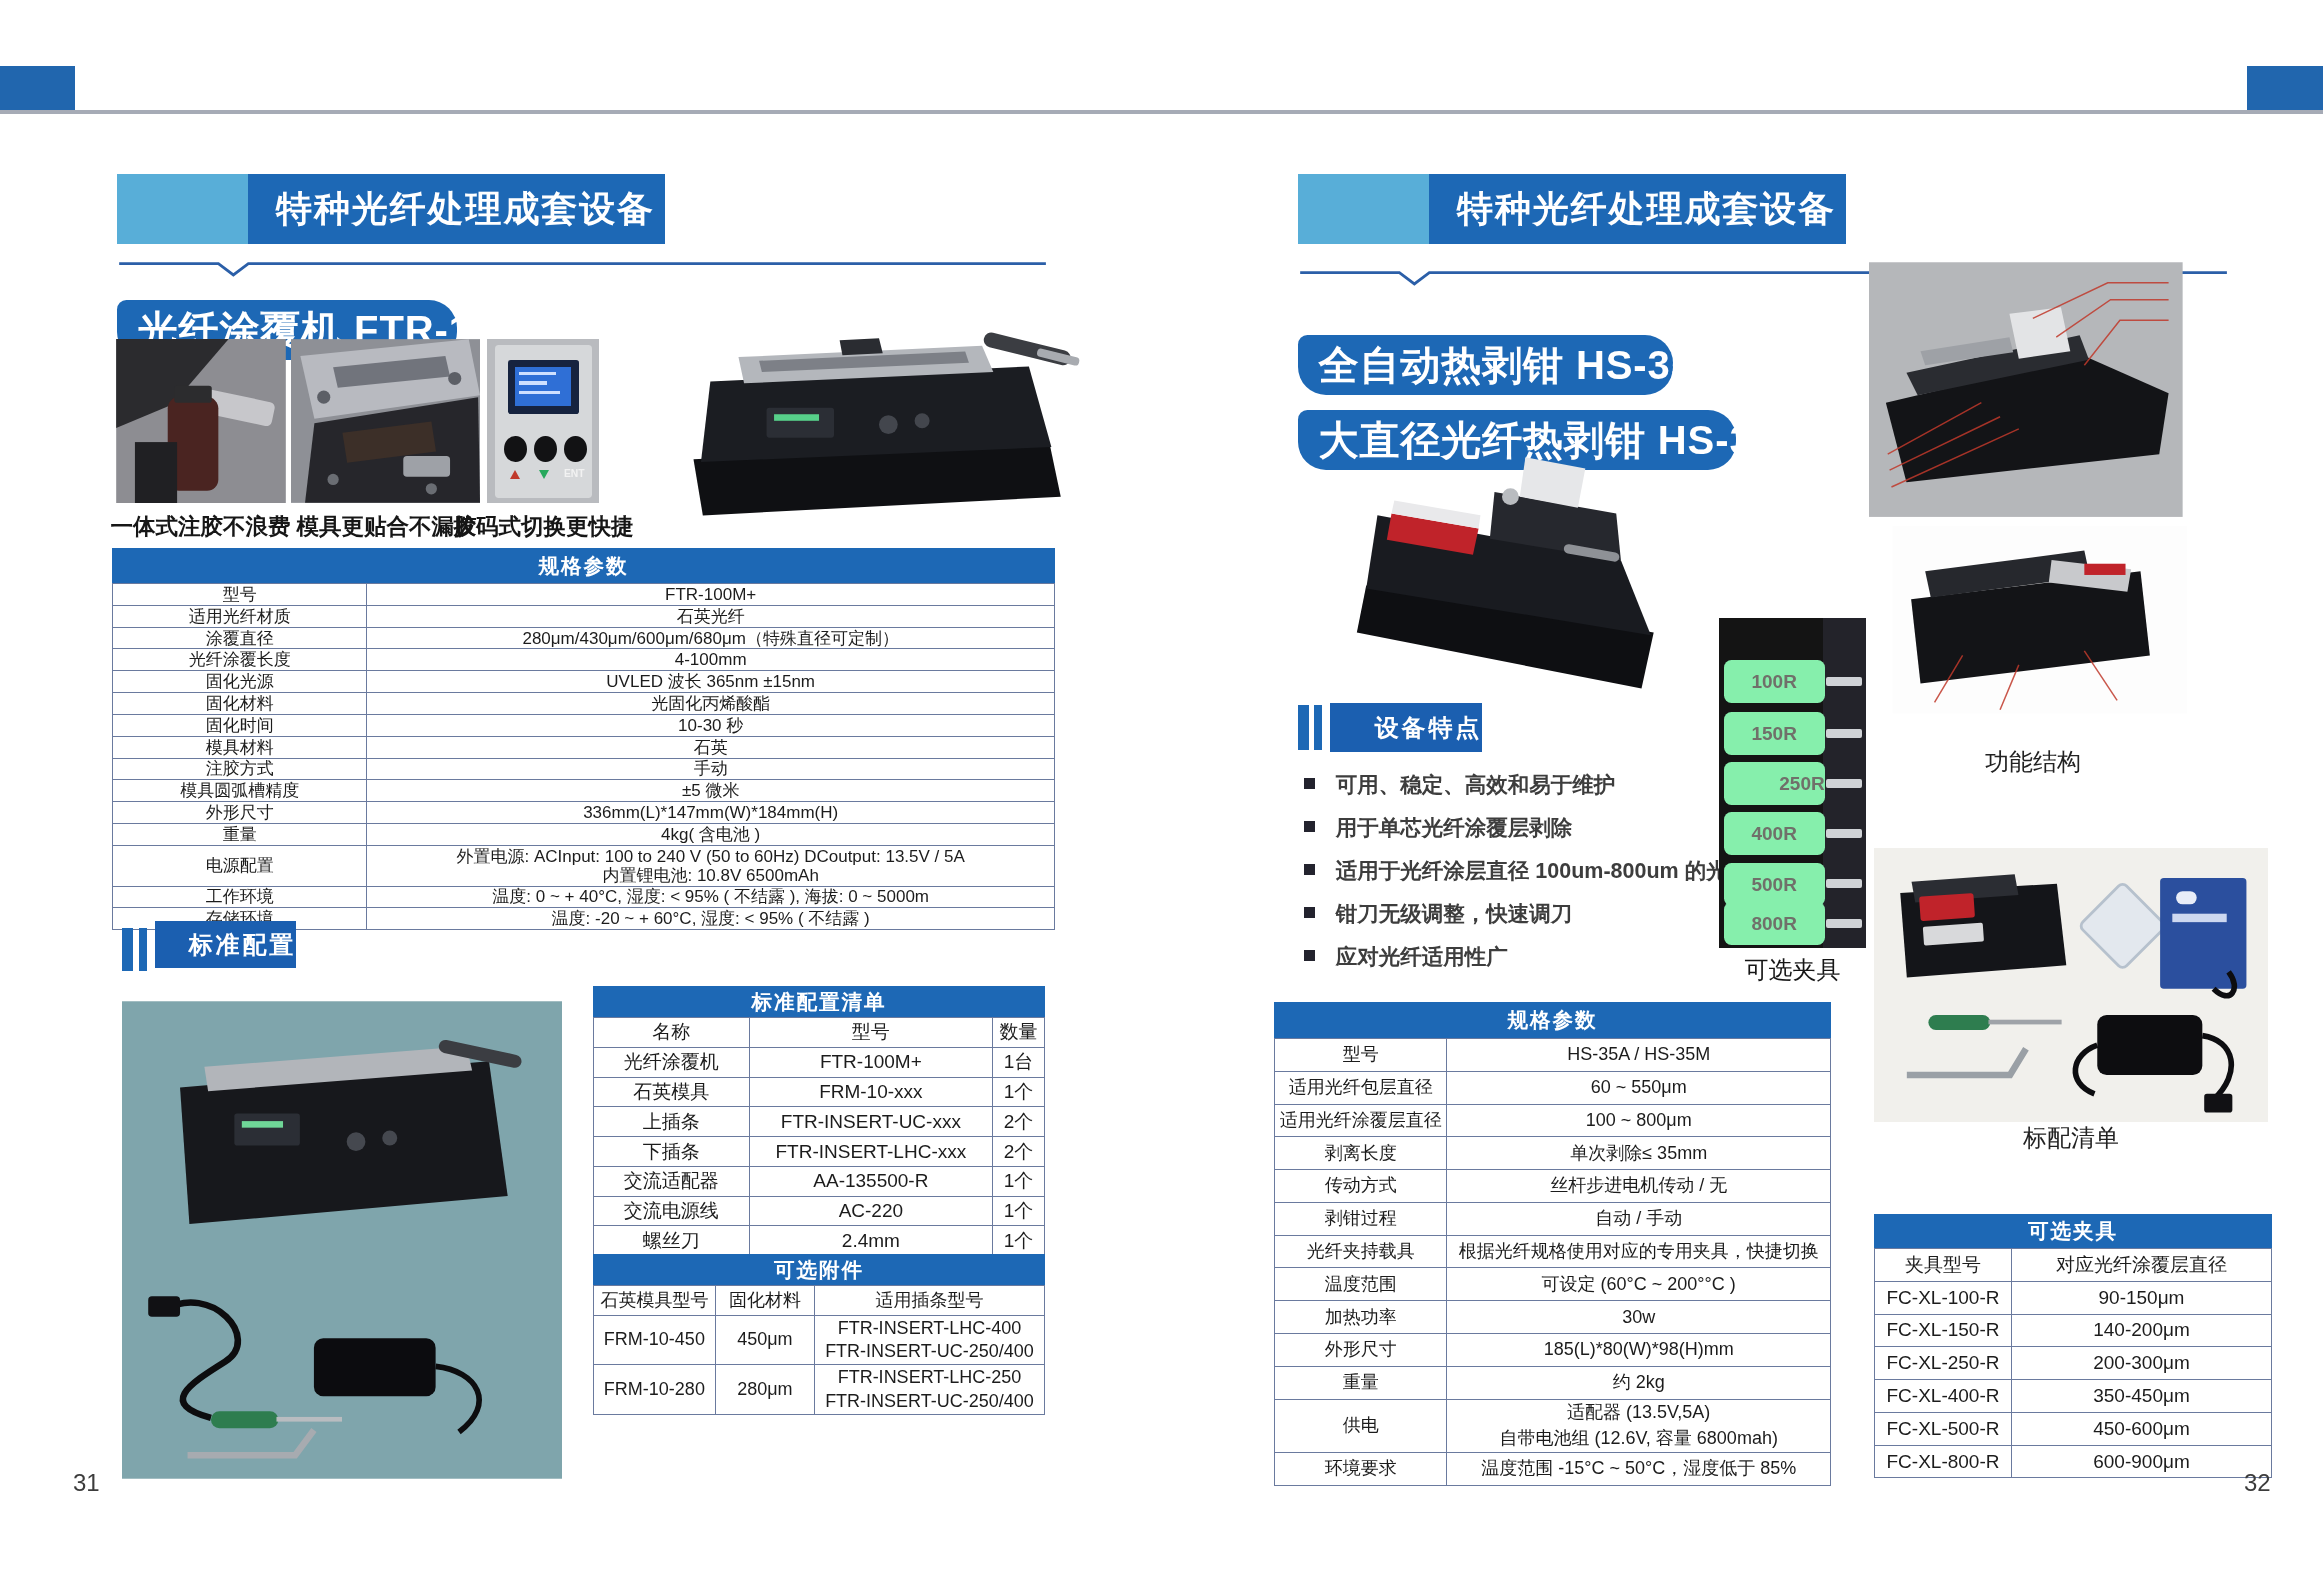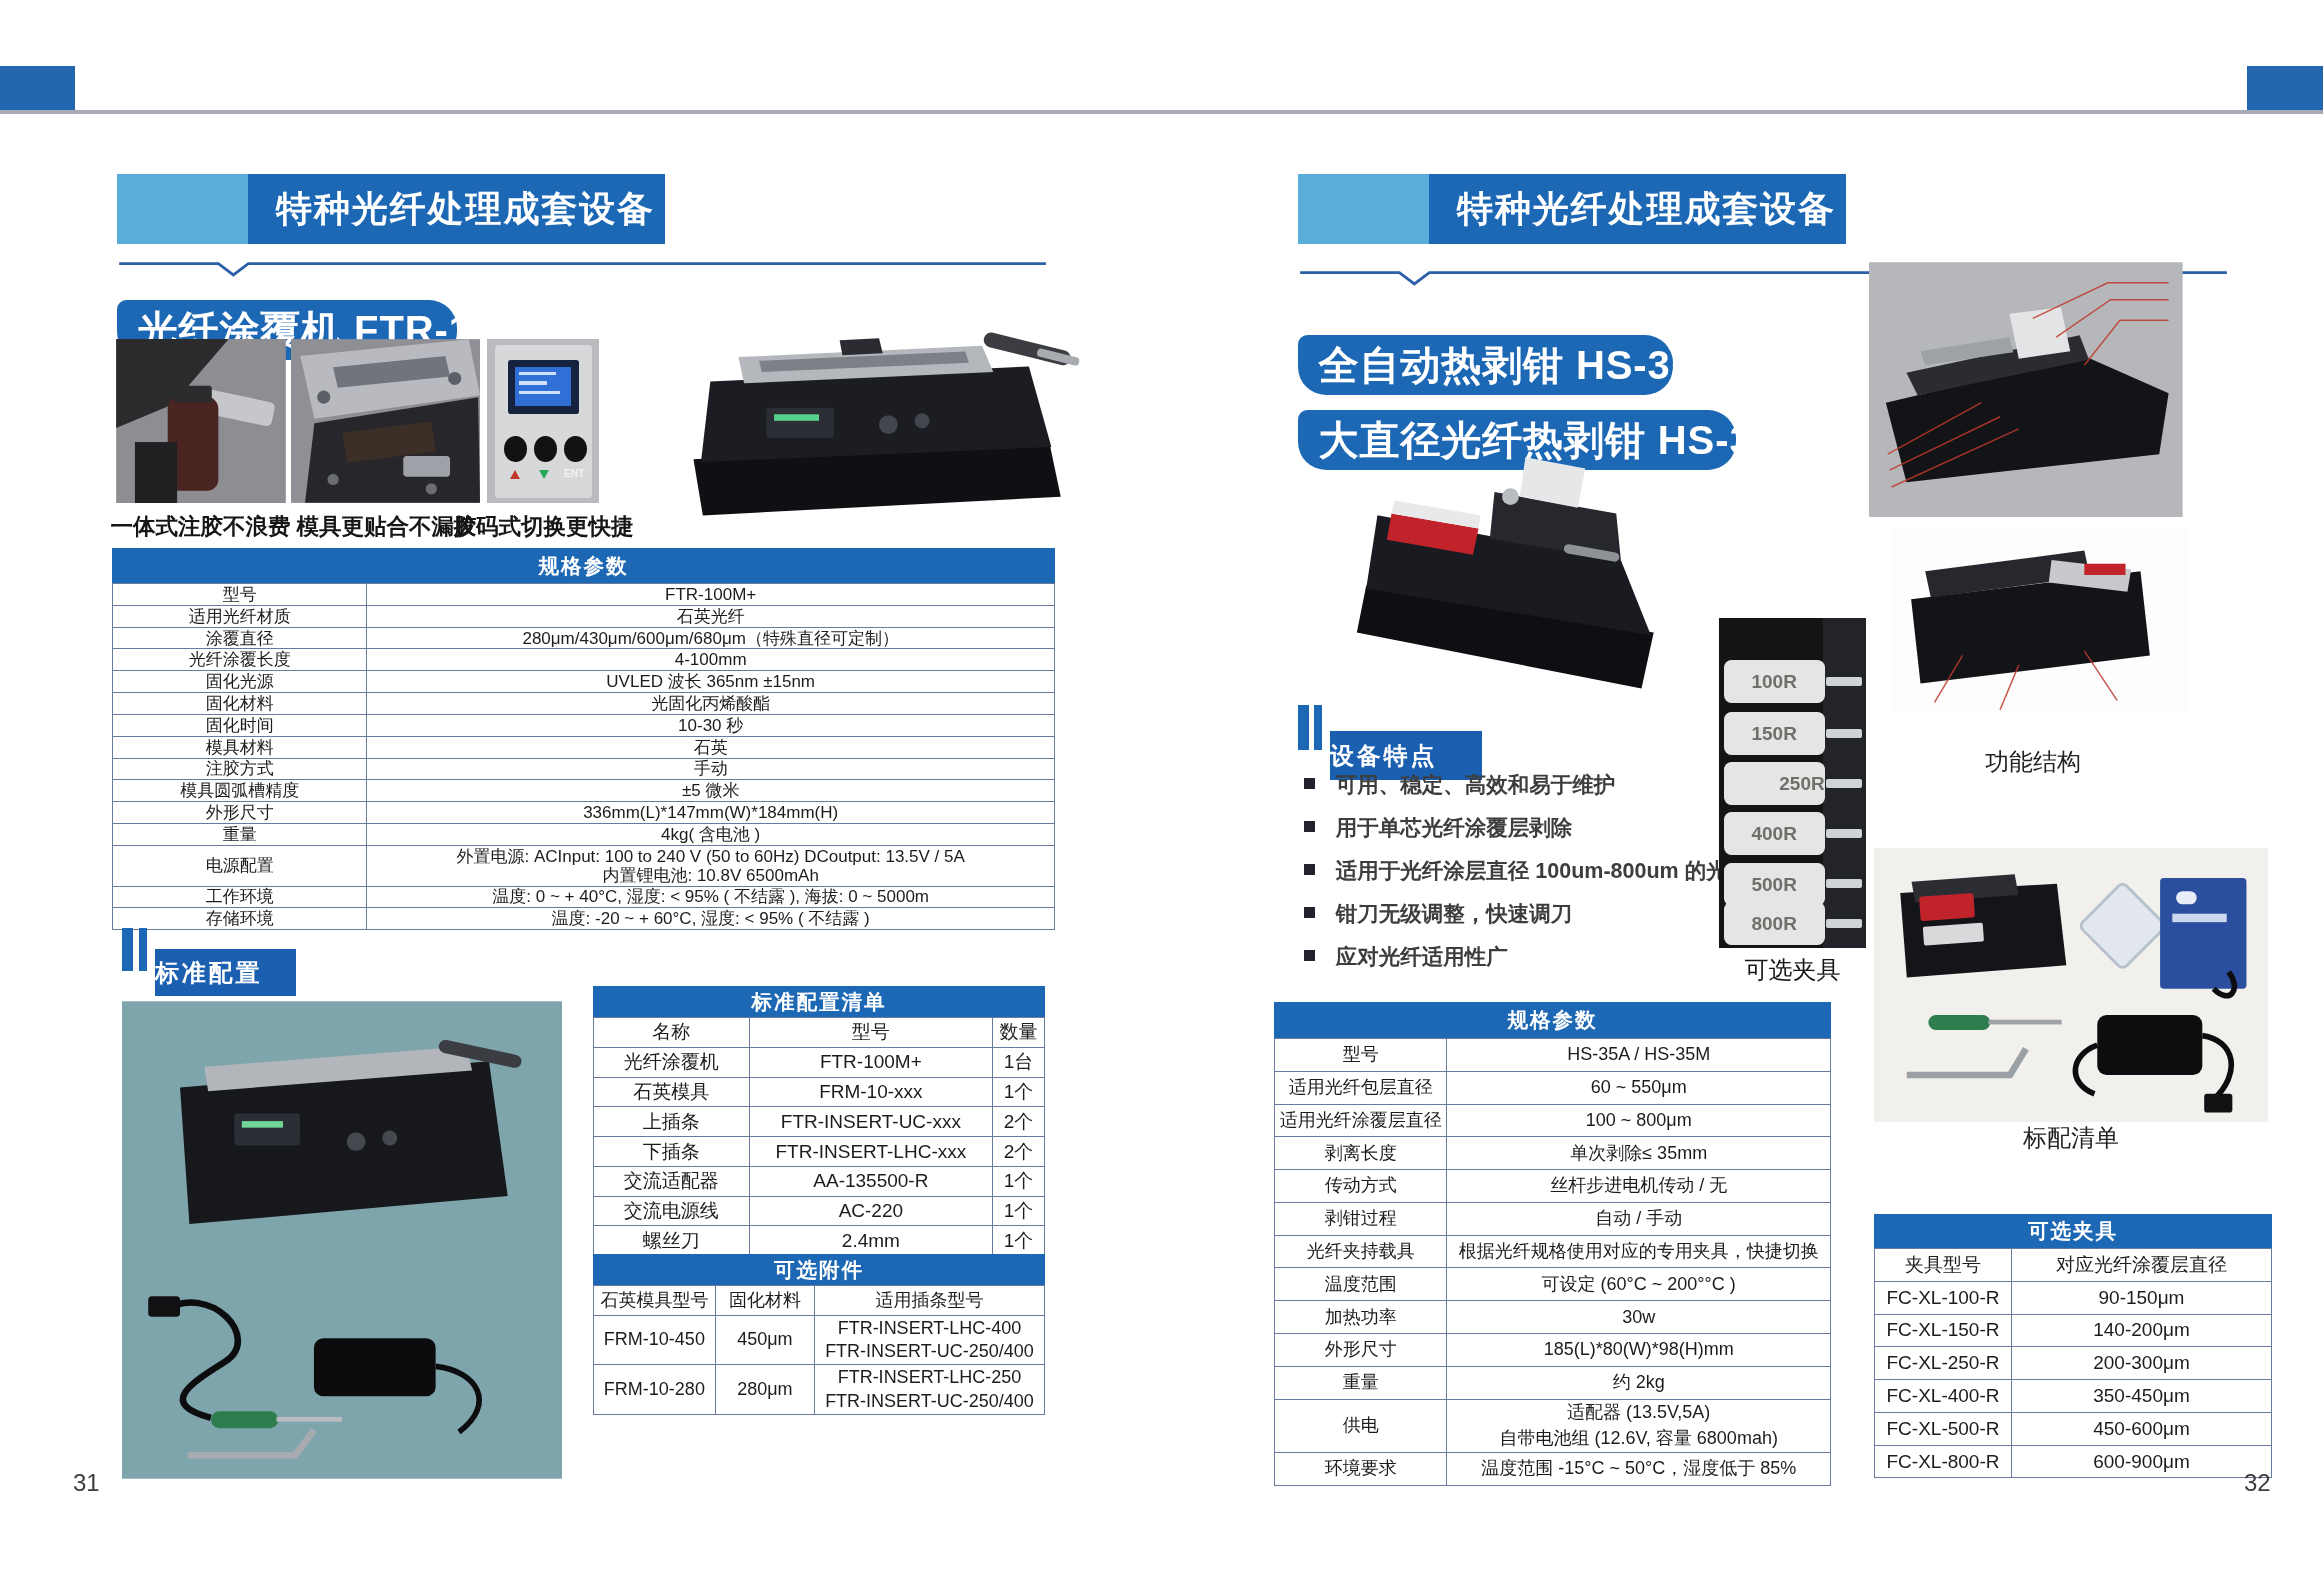--- a/index.html
+++ b/index.html
@@ -14,21 +14,21 @@
   
   .banner{background:#1d68b5;display:flex;align-items:center;}
   .banner .tab{position:absolute;left:0;top:0;bottom:0;width:131px;background:#58aed8;}
   .banner .bt{position:relative;padding-left:159px;color:#fff;font-weight:bold;font-size:36px;letter-spacing:1.9px;white-space:nowrap;}
 
   .pill{background:#1d68b5;border-radius:9.4px 28px 28px 28px;display:flex;align-items:center;}
   .pill span{color:#fff;font-weight:bold;font-size:40px;padding-left:20.6px;white-space:nowrap;letter-spacing:0.9px;}
 
   .sect-bar1{width:11.2px;background:#1d68b5;}
   .sect-bar2{width:8.4px;background:#1d68b5;}
-  .sect-box{background:#1b5fb0;display:flex;align-items:center;justify-content:flex-start;margin-top:28px;}
+  .sect-box{background:#1b5fb0;display:flex;align-items:center;justify-content:flex-end;}
   .sect-box span{color:#fff;font-weight:bold;font-size:24px;letter-spacing:2.8px;white-space:nowrap;}
 
   .caption{font-weight:bold;font-size:22.5px;color:#161616;text-align:center;white-space:nowrap;}
   .caption-light{font-size:24px;color:#222;text-align:center;font-weight:500;white-space:nowrap;}
 
   
   .tbl-title{background:#1d68b5;color:#fff;font-weight:bold;display:flex;align-items:center;justify-content:center;letter-spacing:1.9px;}
   table.ctab{border-collapse:collapse;table-layout:fixed;width:100%;background:#fff;}
   table.ctab td{border:1.9px solid #6a7a9e;text-align:center;padding:0.9px 3.7px;overflow:hidden;white-space:nowrap;}
   #spec-left td{height:19px;font-size:17px;line-height:1.12;}
@@ -38,21 +38,21 @@
   #clamp-list td{height:30px;font-size:19px;}
 
   
   .feat-row{display:flex;align-items:flex-start;margin-bottom:14px;}
   .feat-sq{width:11.2px;height:11.2px;background:#23232e;margin:7.5px 20.6px 0 0;flex:none;}
   .feat-tx{font-size:21.5px;color:#3d3d3d;font-weight:600;white-space:nowrap;}
 
   
   .strip{background:#141414;}
   .strip-col{position:absolute;right:0;top:0;bottom:0;width:43px;background:#23232a;}
-  .clamp-tab{position:absolute;left:4.7px;width:101px;height:43px;background:#e5e5e5;border-radius:7.5px;
+  .clamp-tab{position:absolute;left:4.7px;width:101px;height:43px;background:#86efac;border-radius:7.5px;
              display:flex;align-items:center;justify-content:center;font-size:19px;font-weight:bold;color:#70706a;}
   .clamp-bar{position:absolute;left:107px;width:36px;height:9.4px;background:#cfd2d6;border-radius:1.9px;}
 
   .pagenum{font-size:24px;color:#3c3c3c;}
   .photo{overflow:hidden;}
 </style>
 </head>
 <body>
 
 <div class="canvas">

